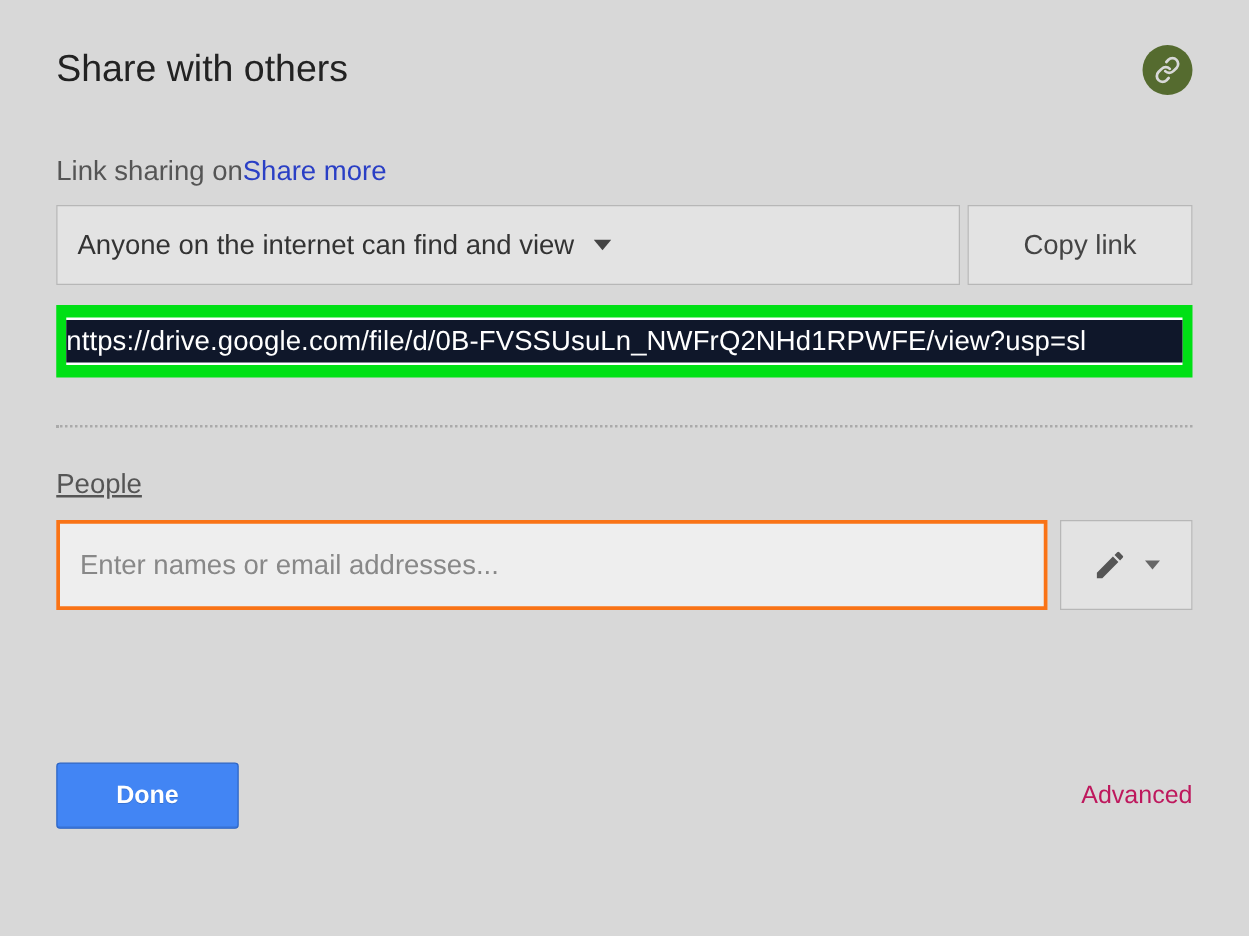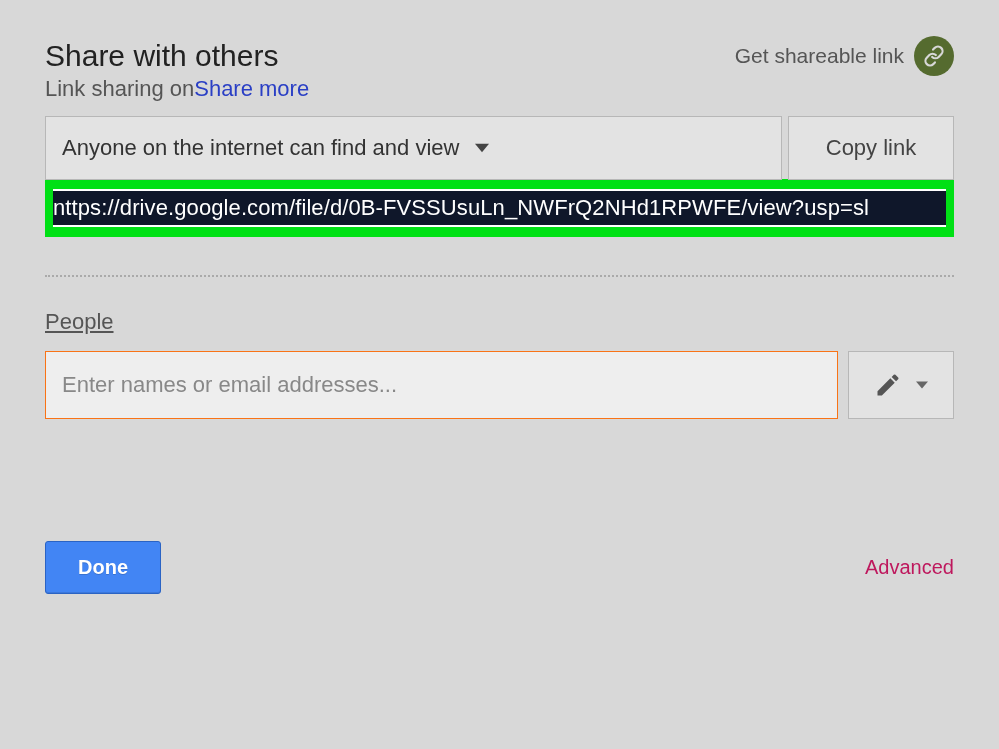--- a/index.html
+++ b/index.html
@@ -10,20 +10,21 @@
       height: 749px;
       overflow: hidden;
     }
     .dialog {
       padding: 36px 45px 40px 45px;
     }
     .header-row {
       display: flex;
       justify-content: space-between;
       align-items: center;
+      margin-bottom: 48px;
     }
     .title {
       font-size: 30px;
       font-weight: 400;
       color: #222;
     }
     .get-link-wrap {
       display: flex;
       align-items: center;
       gap: 10px;
@@ -51,42 +52,42 @@
       color: #555;
     }
     .learn-more {
       font-size: 22px;
       color: #2a3fc5;
       text-decoration: none;
     }
     .perm-row {
       display: flex;
       gap: 6px;
-      margin-bottom: 0;
+      margin-bottom: 17px;
       justify-content: space-between;
     }
     .perm-select {
       flex: 1;
       border: 1px solid #b7b7b7;
       background: #e3e3e3;
       padding: 18px 16px;
       display: flex;
       align-items: center;
       font-size: 22px;
       color: #333;
     }
     .perm-select .bold {
       font-weight: normal;
       margin-left: 6px;
     }
     .perm-select .caret {
       margin-left: 16px;
     }
     .copy-link-btn {
-      width: 166px;
+      width: 180px;
       border: 1px solid #b7b7b7;
       background: #e3e3e3;
       display: flex;
       align-items: center;
       justify-content: center;
       font-size: 22px;
       color: #444;
     }
     .url-highlight-wrap {
       background: #00e015;
@@ -117,21 +118,21 @@
       color: #555;
       margin-bottom: 16px;
       text-decoration: underline;
     }
     .people-row {
       display: flex;
       gap: 10px;
     }
     .people-input {
       flex: 1;
-      border: 1px solid #f97316;
+      border: 3px solid #f97316;
       background: #eee;
       font-size: 22px;
       color: #888;
       padding: 20px 16px;
       outline: none;
       font-family: Arial, sans-serif;
     }
     .people-input::placeholder { color: #888; }
     .perm-btn {
       width: 106px;
@@ -147,40 +148,39 @@
       justify-content: space-between;
       align-items: center;
       margin-top: 122px;
     }
     .done-btn {
       background: #4285f4;
       border: 1px solid #2a63c4;
       color: #fff;
       font-size: 20px;
       font-weight: bold;
-      padding: 14px 32px;
+      padding: 14px 47px;
       border-radius: 3px;
       text-shadow: 0 1px 0 rgba(0,0,0,0.15);
       box-shadow: inset 0 -1px 0 rgba(0,0,0,0.1);
     }
     .advanced-link {
       font-size: 20px;
       color: #be185d;
     }
     svg { display: block; }
   </style>
 </head>
 <body>
 
 <div class="dialog">
 
   <div class="header-row">
     <h1 class="title">Share with others</h1>
     <div class="get-link-wrap">
-      <span class="get-link-text">Get shareable link</span>
       <span class="link-circle">
         <svg width="22" height="22" viewBox="0 0 24 24" fill="none" stroke="#d8d8d8" stroke-width="2.4" stroke-linecap="round">
           <path d="M10 13a5 5 0 0 0 7.07 0l2.83-2.83a5 5 0 0 0-7.07-7.07L11 5"></path>
           <path d="M14 11a5 5 0 0 0-7.07 0L4.1 13.83a5 5 0 0 0 7.07 7.07L13 19"></path>
         </svg>
       </span>
     </div>
   </div>
 
   <div class="link-sharing-row">

